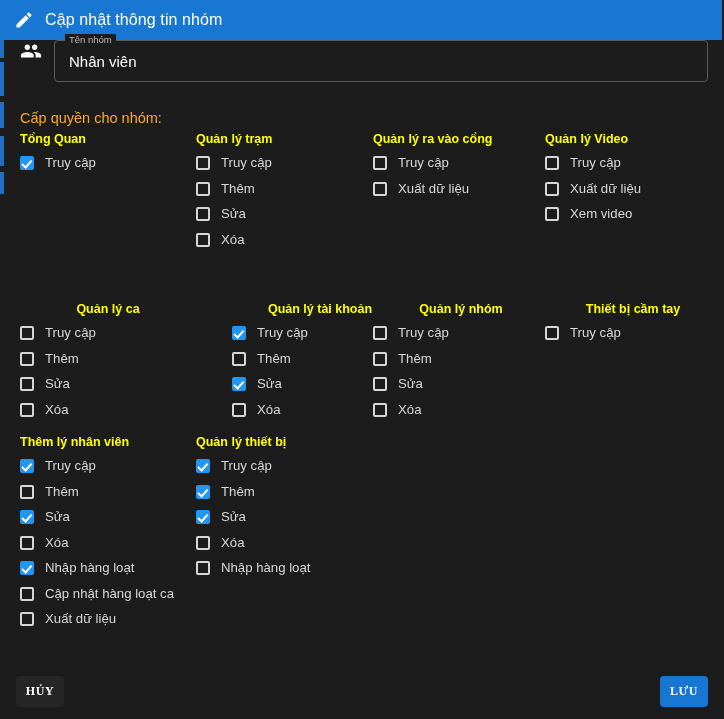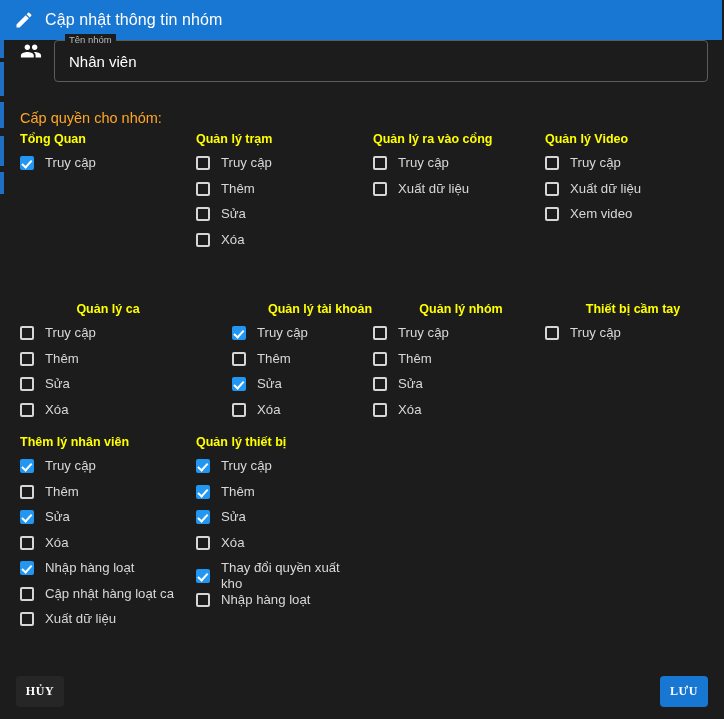--- a/index.html
+++ b/index.html
@@ -318,24 +318,20 @@
               <span class="lbl">Thêm</span>
             </div>
             <div class="opt">
               <span class="box on"></span>
               <span class="lbl">Sửa</span>
             </div>
             <div class="opt">
               <span class="box off"></span>
               <span class="lbl">Xóa</span>
             </div>
-            <div class="opt two" style="width: 150px;">
-              <span class="box on"></span>
-              <span class="lbl">Thay đổi quyền xuất kho</span>
-            </div>
             <div class="opt">
               <span class="box off"></span>
               <span class="lbl">Nhập hàng loạt</span>
             </div>
           </div>
         </div>
       </div>
   </div>
 
   <div class="footer">

